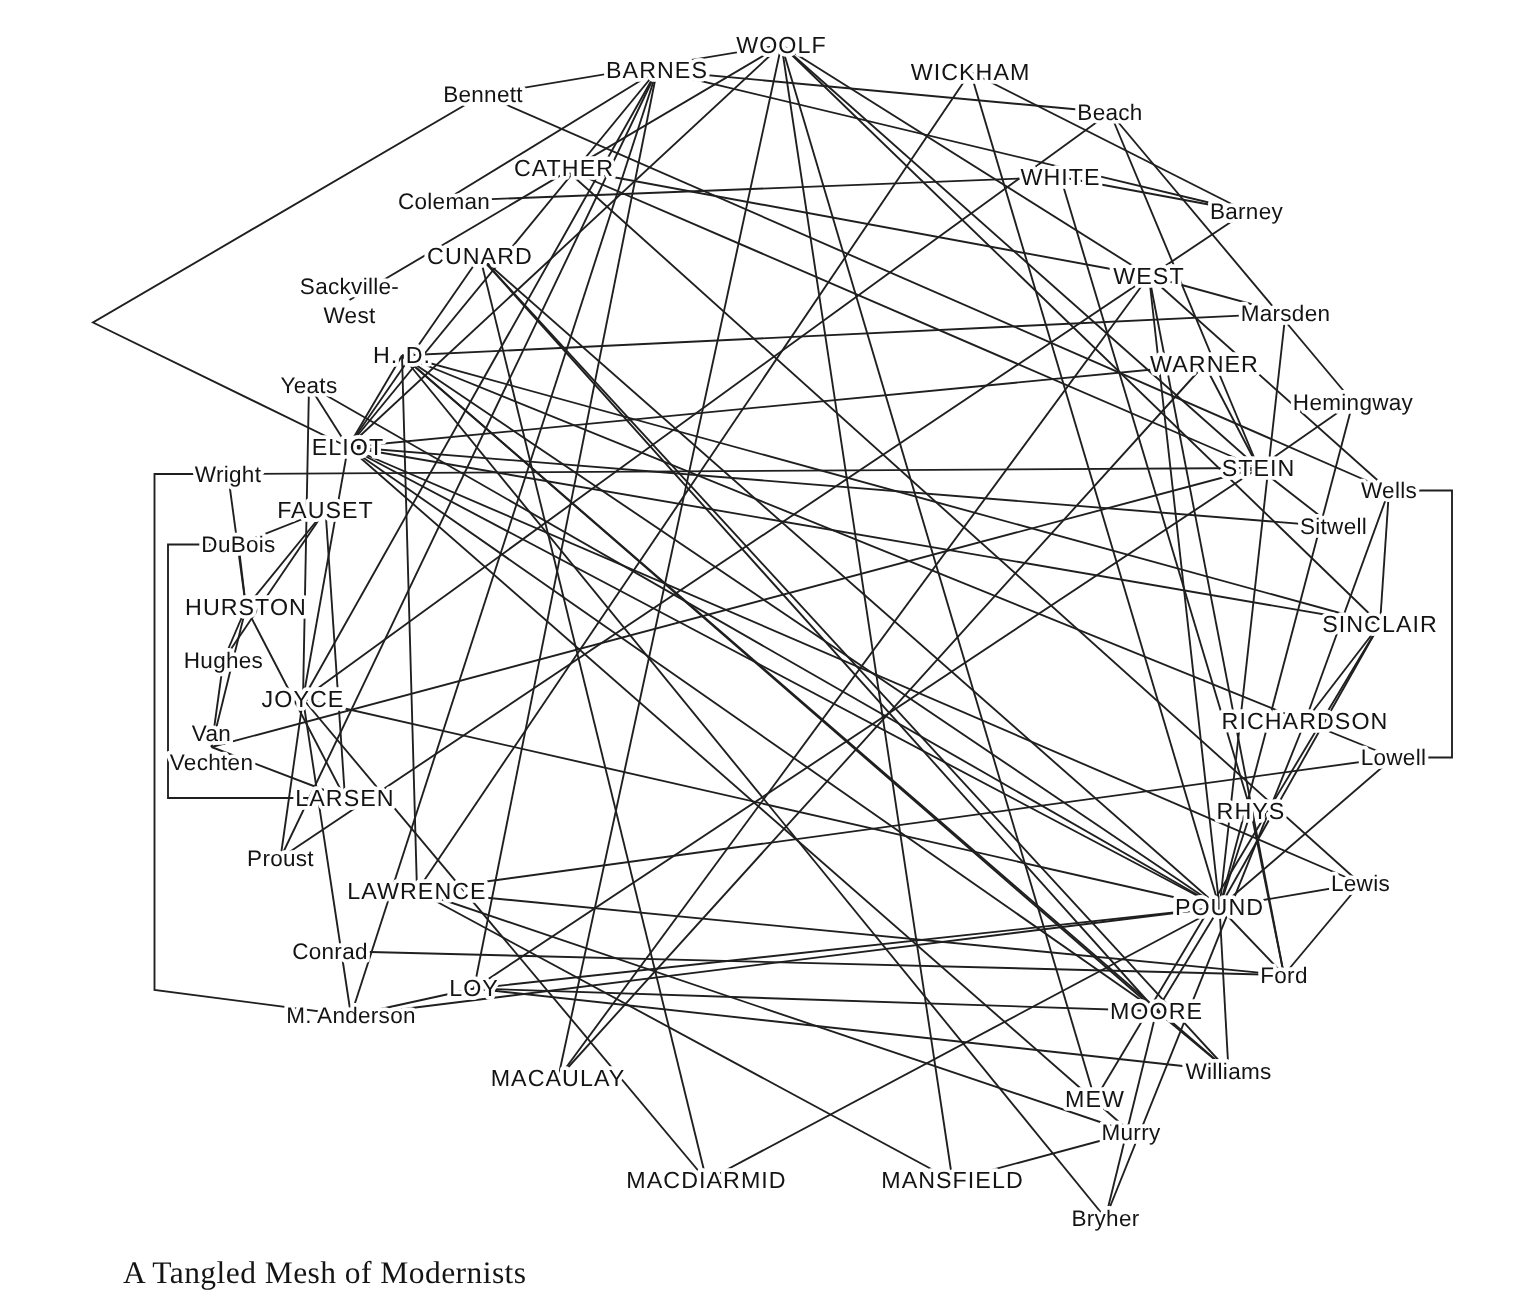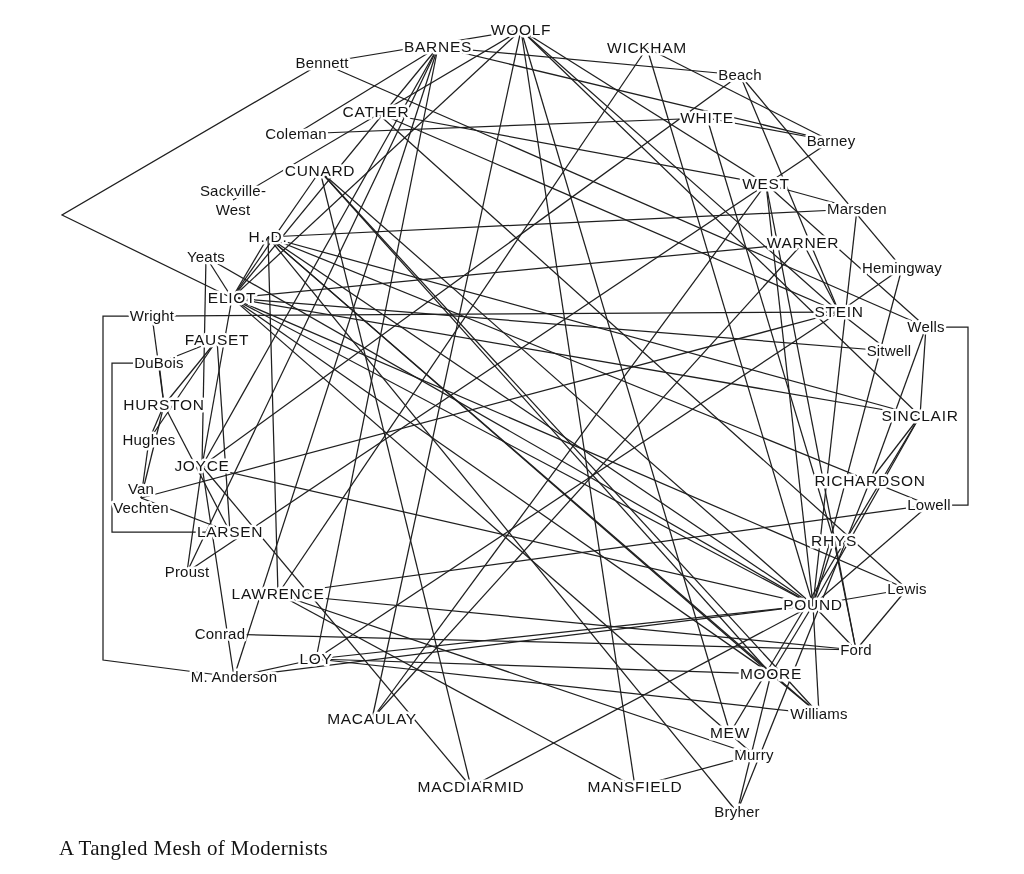--- a/index.html
+++ b/index.html
@@ -16,21 +16,21 @@
   text.node {
     paint-order: stroke fill;
     stroke: #ffffff;
     stroke-width: 5px;
     stroke-linejoin: round;
   }
   text.node-major { font-size: 15.5px; letter-spacing: 0.7px; font-weight: 500; }
   text.node-minor { font-size: 15px; letter-spacing: 0.2px; }
   .caption {
     position: absolute;
-    left: 59px;
+    left: 82px;
     top: 836px;
     font-family: "Liberation Serif", serif;
     font-size: 21px;
     color: #141414;
     letter-spacing: 0.3px;
   }
 </style>
 </head>
 <body>
 

